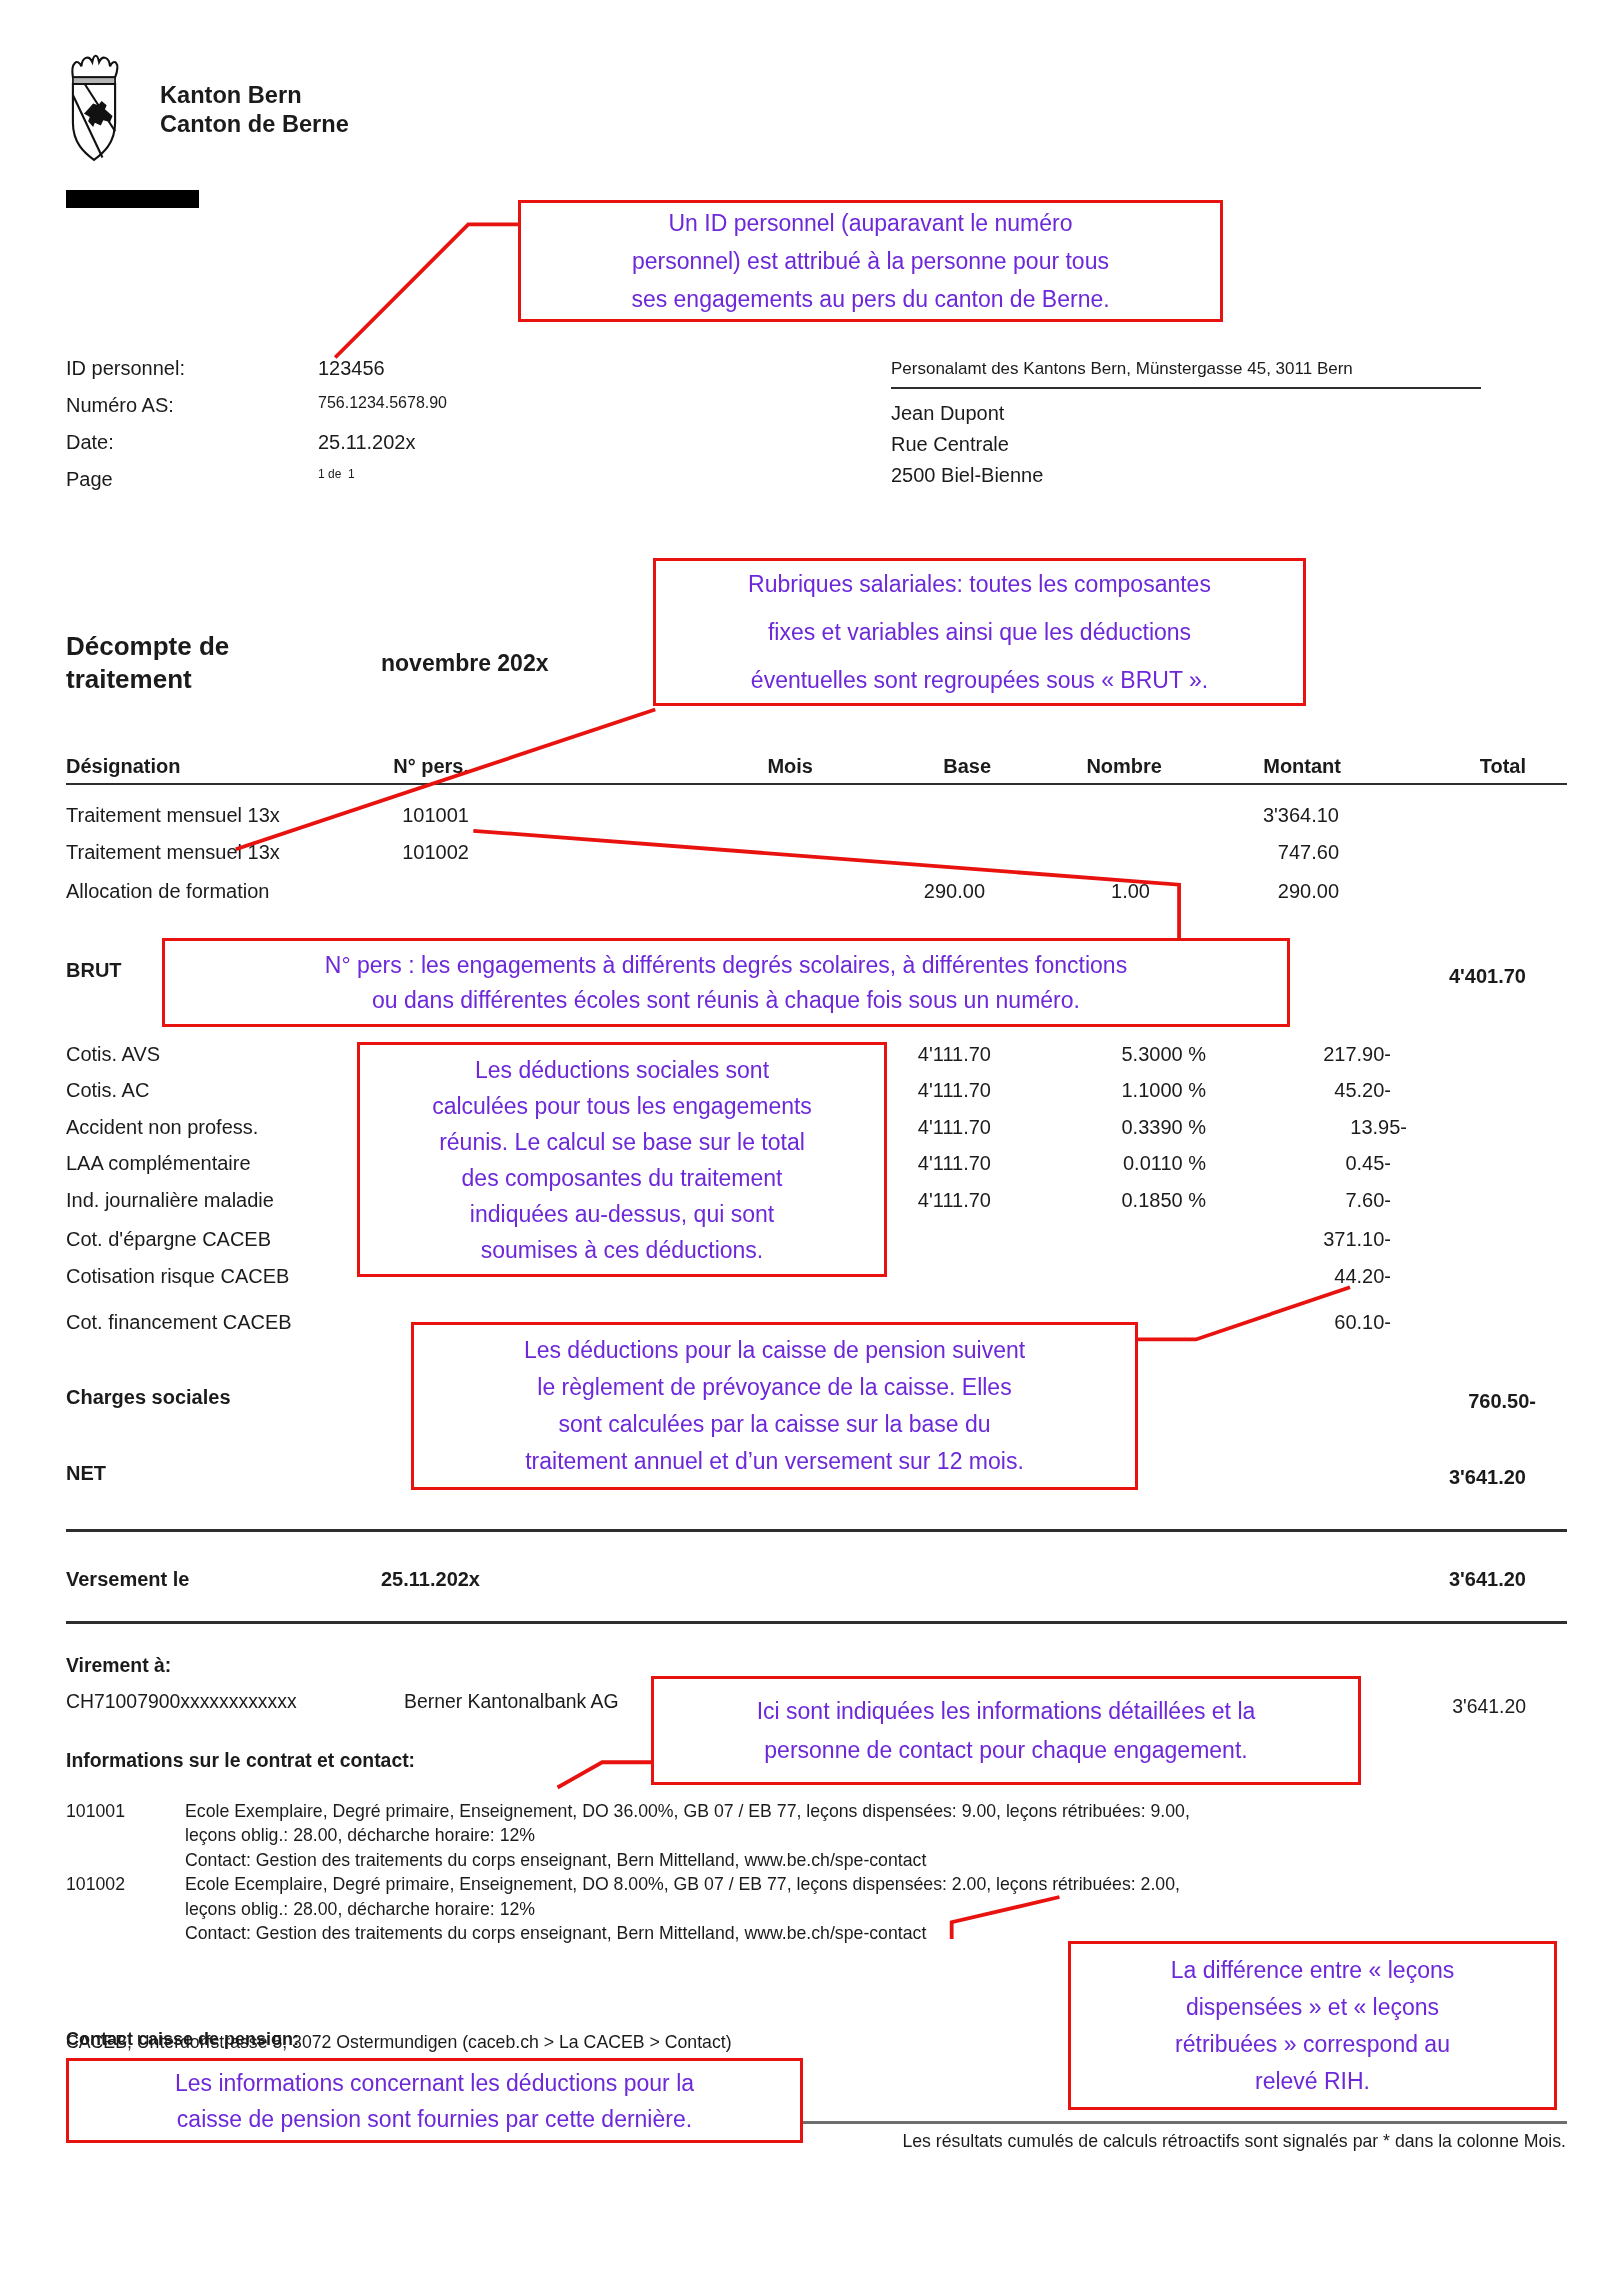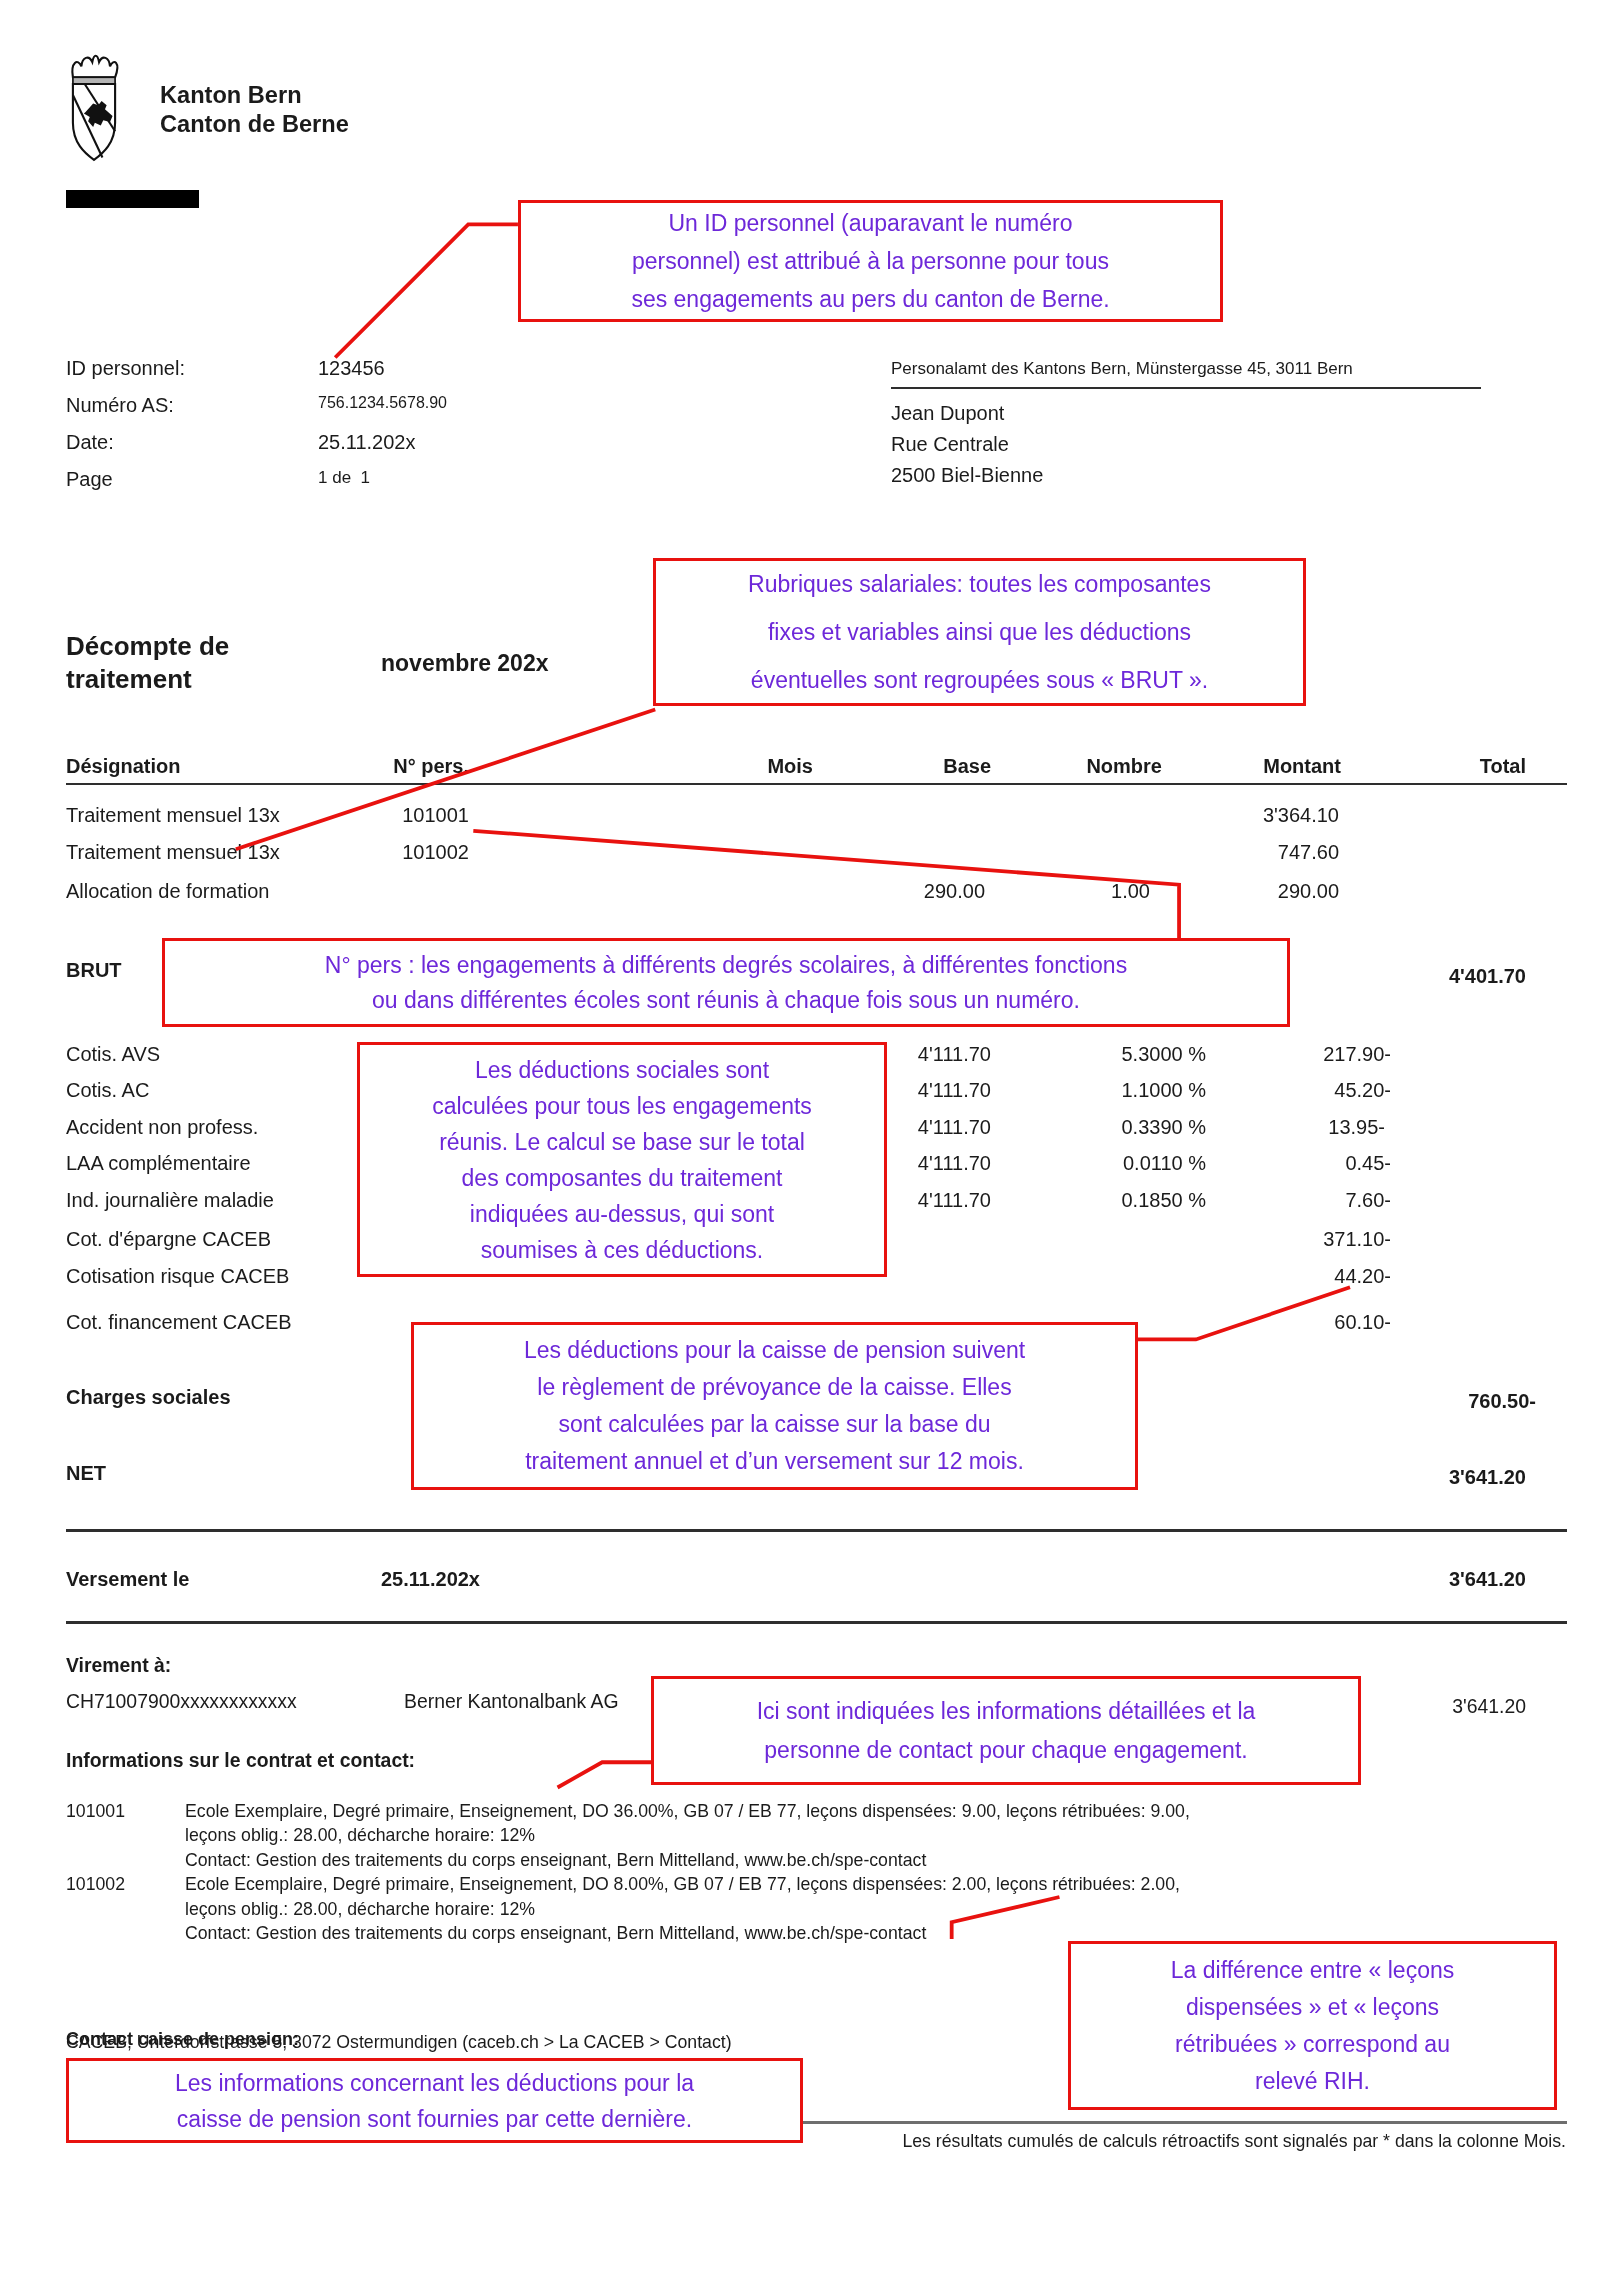--- a/index.html
+++ b/index.html
@@ -35,21 +35,21 @@
   <span class="t b" style="left:160px;top:111px;font-size:23.6px;">Canton de Berne</span>
   <div style="position:absolute;left:66px;top:190px;width:133px;height:17.7px;background:#000;"></div>
 
   <span class="t" style="left:66px;top:357px;font-size:20px;">ID personnel:</span>
   <span class="t" style="left:318px;top:357px;font-size:20px;">123456</span>
   <span class="t" style="left:66px;top:394px;font-size:20px;">Numéro AS:</span>
   <span class="t" style="left:318px;top:394px;font-size:16px;">756.1234.5678.90</span>
   <span class="t" style="left:66px;top:431px;font-size:20px;">Date:</span>
   <span class="t" style="left:318px;top:431px;font-size:20px;">25.11.202x</span>
   <span class="t" style="left:66px;top:468px;font-size:20px;">Page</span>
-  <span class="t" style="left:318px;top:468px;font-size:17px;">1 de  1</span>
+  <span class="t" style="left:318px;top:468px;font-size:12px;">1 de  1</span>
 
   <span class="t" style="left:891px;top:359px;font-size:17px;">Personalamt des Kantons Bern, Münstergasse 45, 3011 Bern</span>
   <div class="rule" style="left:891px;top:387px;width:590px;height:1.7px;"></div>
   <span class="t" style="left:891px;top:402px;font-size:20px;">Jean Dupont</span>
   <span class="t" style="left:891px;top:433px;font-size:20px;">Rue Centrale</span>
   <span class="t" style="left:891px;top:464px;font-size:20px;">2500 Biel-Bienne</span>
 
   <span class="t b" style="left:66px;top:632px;font-size:26px;">Décompte de</span>
   <span class="t b" style="left:66px;top:665px;font-size:26px;">traitement</span>
   <span class="t b" style="left:381px;top:650px;font-size:23px;">novembre 202x</span>
@@ -85,21 +85,21 @@
   <span class="t" style="right:226px;top:1043px;font-size:20px;">217.90-</span>
 
   <span class="t" style="left:66px;top:1079px;font-size:20px;">Cotis. AC</span>
   <span class="t" style="right:626px;top:1079px;font-size:20px;">4'111.70</span>
   <span class="t" style="right:411px;top:1079px;font-size:20px;">1.1000 %</span>
   <span class="t" style="right:226px;top:1079px;font-size:20px;">45.20-</span>
 
   <span class="t" style="left:66px;top:1116px;font-size:20px;">Accident non profess.</span>
   <span class="t" style="right:626px;top:1116px;font-size:20px;">4'111.70</span>
   <span class="t" style="right:411px;top:1116px;font-size:20px;">0.3390 %</span>
-  <span class="t" style="right:232px;top:1116px;font-size:20px;">13.95-</span>
+  <span class="t" style="right:210px;top:1116px;font-size:20px;">13.95-</span>
 
   <span class="t" style="left:66px;top:1152px;font-size:20px;">LAA complémentaire</span>
   <span class="t" style="right:626px;top:1152px;font-size:20px;">4'111.70</span>
   <span class="t" style="right:411px;top:1152px;font-size:20px;">0.0110 %</span>
   <span class="t" style="right:226px;top:1152px;font-size:20px;">0.45-</span>
 
   <span class="t" style="left:66px;top:1189px;font-size:20px;">Ind. journalière maladie</span>
   <span class="t" style="right:626px;top:1189px;font-size:20px;">4'111.70</span>
   <span class="t" style="right:411px;top:1189px;font-size:20px;">0.1850 %</span>
   <span class="t" style="right:226px;top:1189px;font-size:20px;">7.60-</span>

